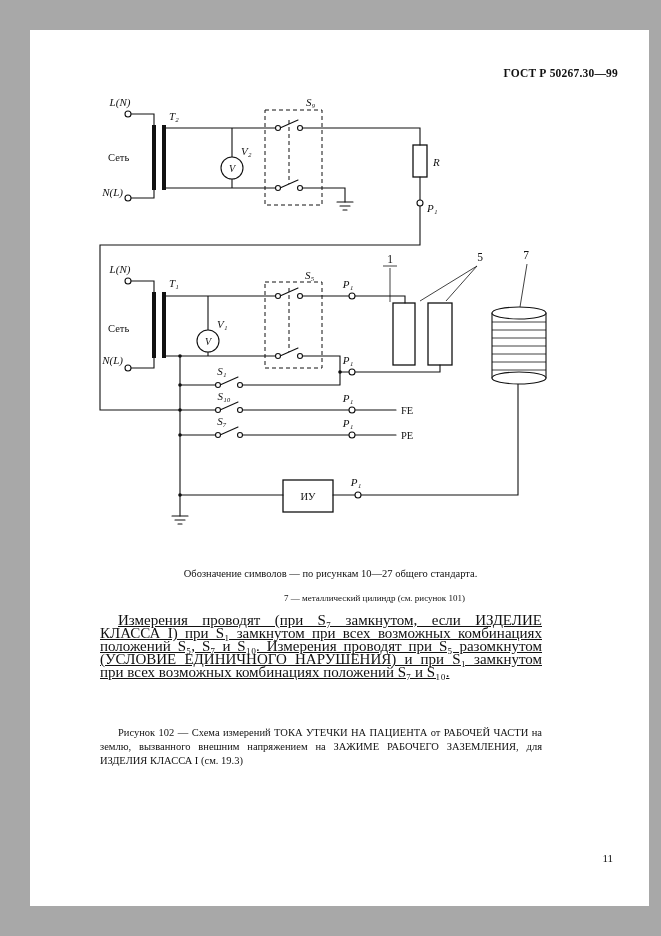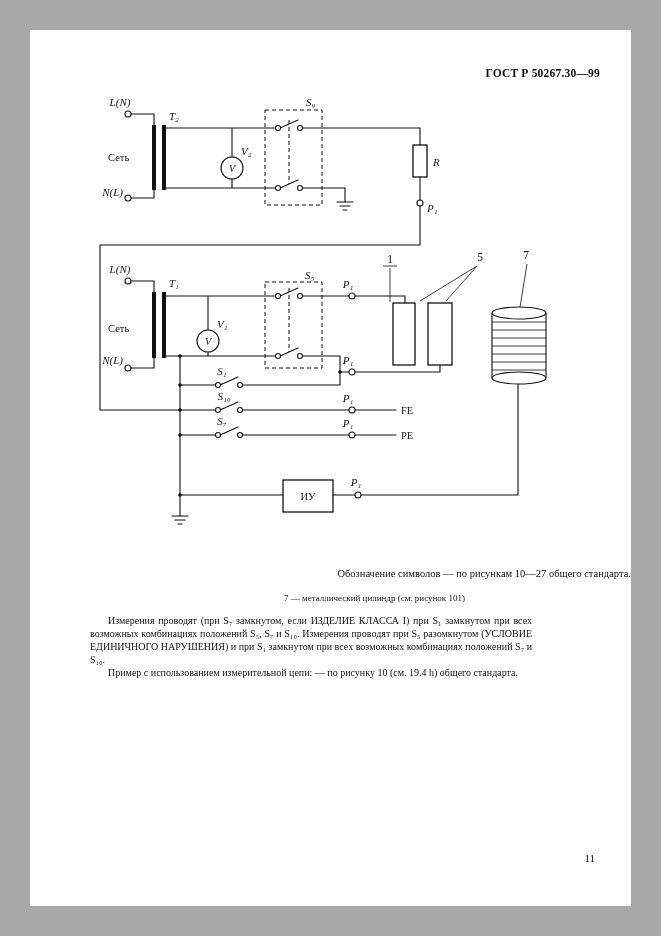--- a/index.html
+++ b/index.html
@@ -12,54 +12,56 @@
     position:relative;
     width:661px; height:936px;
     background:#a8a8a8;
     overflow:hidden;
   }
   .page {
     position:absolute;
     left:30px; top:30px;
     width:601px; height:876px;
     background:#ffffff;
+    padding-left:18px;
   }
   .doc-header {
     position:absolute;
     top:37px; right:31px;
     font-size:11.5px;
     font-weight:bold;
     letter-spacing:0.2px;
   }
   .diagram-svg {
     position:absolute;
     left:0; top:0;
   }
   .note-symbols {
     position:absolute;
     left:0; top:538px;
     width:601px;
-    text-align:right;
+    text-align:center;
     font-size:10.5px;
   }
   .note-legend {
     position:absolute;
     left:0; top:563px;
     width:601px;
     text-align:center;
     font-size:9px;
     margin-left:44px;
   }
   .body-text {
     position:absolute;
-    left:60px; top:584px;
+    left:70px; top:584px;
     width:442px;
-    font-size:10px;
+    font-size:15px;
     line-height:13px;
     text-align:justify;
+    text-decoration:underline;
   }
   .body-text p { margin:0; text-indent:18px; }
   .figure-caption {
     position:absolute;
     left:70px; top:696px;
     width:442px;
     font-size:10.5px;
     line-height:14px;
     text-align:justify;
     text-indent:18px;
@@ -194,19 +196,19 @@
         <text class="lbl-callout" x="450" y="231" text-anchor="middle">5</text>
         <text class="lbl-callout" x="496" y="229" text-anchor="middle">7</text>
       </g>
     </svg>
 
     <div class="note-symbols">Обозначение символов — по рисункам 10—27 общего стандарта.</div>
     <div class="note-legend">7 — металлический цилиндр (см. рисунок 101)</div>
 
     <div class="body-text">
       <p>Измерения проводят (при S₇ замкнутом, если ИЗДЕЛИЕ КЛАССА I) при S₁ замкнутом при всех возможных комбинациях положений S₅, S₇ и S₁₀. Измерения проводят при S₅ разомкнутом (УСЛОВИЕ ЕДИНИЧНОГО НАРУШЕНИЯ) и при S₁ замкнутом при всех возможных комбинациях положений S₇ и S₁₀.</p>
-      <p>Пример с использованием измерительной цепи: — по рисунку 10 (см. 19.4 h) общего стандарта.</p>
     </div>
 
+    <div class="figure-caption">Рисунок 102 — Схема измерений ТОКА УТЕЧКИ НА ПАЦИЕНТА от РАБОЧЕЙ ЧАСТИ на землю, вызванного внешним напряжением на ЗАЖИМЕ РАБОЧЕГО ЗАЗЕМЛЕНИЯ, для ИЗДЕЛИЯ КЛАССА I (см. 19.3)</div>
 
     <div class="page-number">11</div>
   </div>
 </div>
 
 </body></html>

